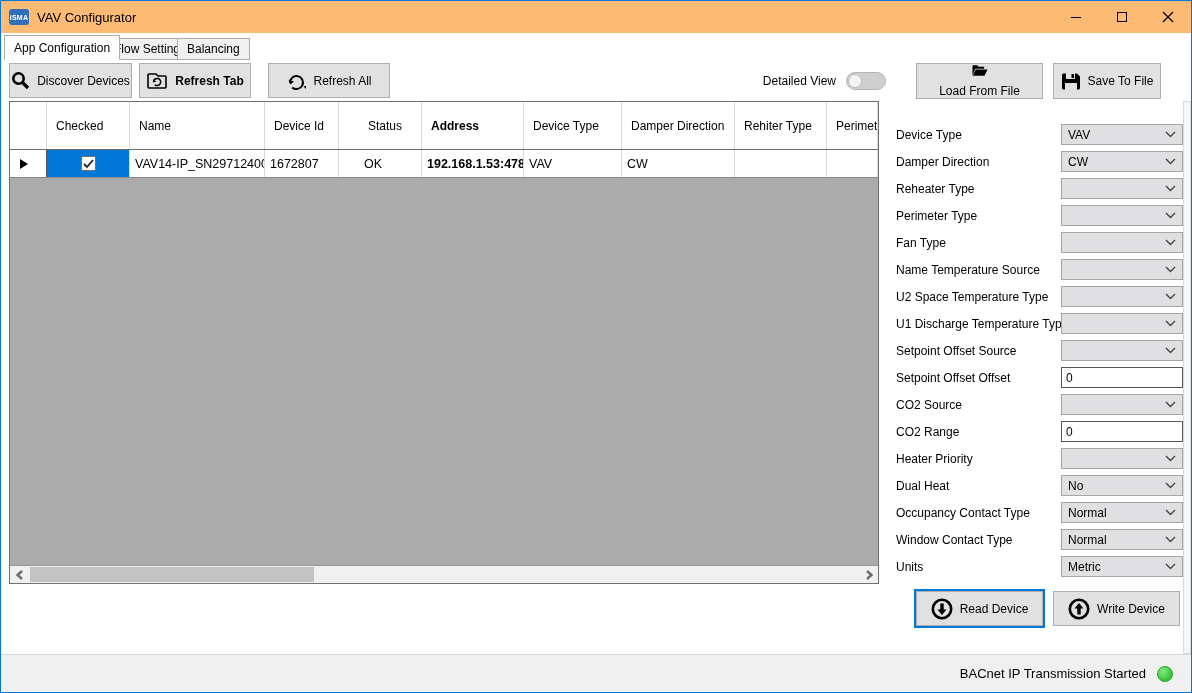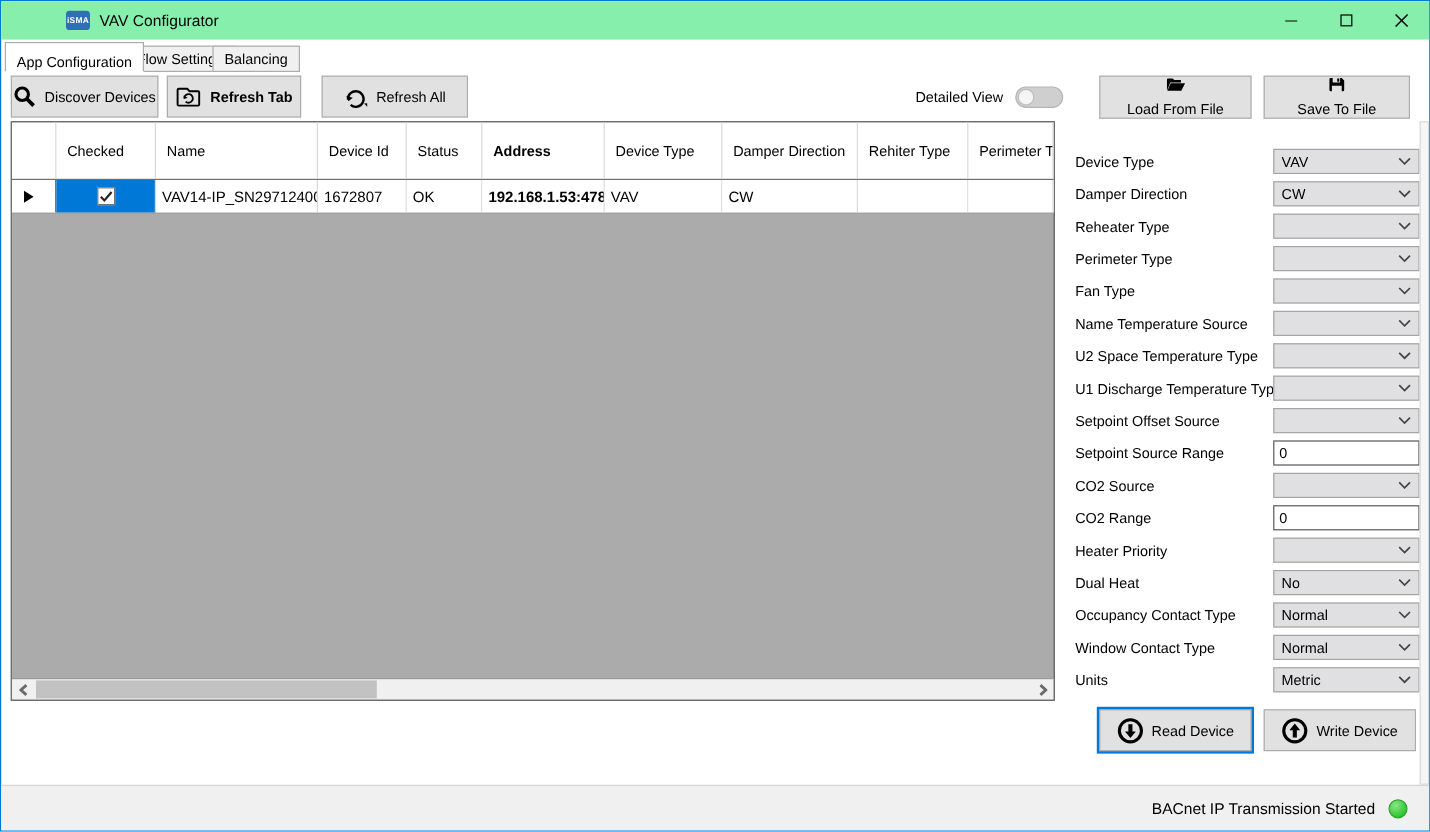--- a/index.html
+++ b/index.html
@@ -1,21 +1,21 @@
 <!DOCTYPE html>
 <html><head>
 <meta charset="utf-8">
 <style>
   * { margin:0; padding:0; box-sizing:border-box; }
   html,body { width:1192px; height:693px; }
   body { font-family:"Liberation Sans", sans-serif; font-size:12px; color:#000; background:#fff; }
   #window { position:relative; width:1192px; height:693px; background:#fff; border:1px solid #0078D7; overflow:hidden; }
 
   
-  .titlebar { position:absolute; top:0; left:0; right:0; height:32px; background:#86efac; display:flex; align-items:center;padding-left:46px; }
+  .titlebar { position:absolute; top:0; left:0; right:0; height:32px; background:#fdba74; display:flex; align-items:center; }
   .app-icon { width:20px; height:16px; margin-left:8px; background:#2e6fb7; border-radius:3px; color:#fff; font-size:7px; font-weight:bold; display:flex; align-items:center; justify-content:center; letter-spacing:.2px; }
   .title-text { margin-left:8px; font-size:13px; }
   .win-controls { position:absolute; right:0; top:0; height:32px; display:flex; }
   .win-btn { width:46px; height:32px; display:flex; align-items:center; justify-content:center; cursor:default; }
 
   
   .tabstrip { position:absolute; top:33px; left:0; right:0; height:26px; }
   .tab { position:absolute; bottom:0; border:1px solid #ACACAC; background:#F0F0F0; padding:0 9px; display:flex; align-items:center; font-size:12px; }
   .tab.active { background:#fff; border-bottom:1px solid #fff; height:25px; z-index:2; }
   .tab.inactive { height:22px; z-index:1; }
@@ -23,30 +23,30 @@
   
   .btn { background:#E1E1E1; border:1px solid #ADADAD; display:flex; align-items:center; justify-content:center; gap:7px; font-size:12px; cursor:default; }
   .toolbtn { position:absolute; top:62px; height:35px; }
   #btn-discover { left:8px;   width:123px; }
   #btn-refresh-tab { left:138px; width:112px;font-weight:bold; }
   #btn-refresh-all { left:267px; width:122px; }
   .detailed-wrap { position:absolute; top:62px; left:745px; width:140px; height:35px; display:flex; align-items:center; justify-content:flex-end; gap:10px; }
   .toggle { width:40px; height:18px; border-radius:9px; background:#cfcfcf; border:1px solid #b5b5b5; position:relative; }
   .toggle .knob { position:absolute; left:1px; top:1px; width:14px; height:14px; border-radius:50%; background:#f4f4f4; border:1px solid #bdbdbd; }
   #btn-load { position:absolute; top:62px; left:915px; width:127px; height:36px;flex-direction:column; }
-  #btn-save { position:absolute; top:62px; left:1052px; width:122px; height:36px;flex-direction:column; }
-
-  
-  .grid { position:absolute; left:8px; top:100px; width:870px; height:483px; border:1px solid #707070; background:#404040; display:flex; flex-direction:column; }
+  #btn-save { position:absolute; top:62px; left:1052px; width:108px; height:36px; }
+
+  
+  .grid { position:absolute; left:8px; top:100px; width:870px; height:483px; border:1px solid #707070; background:#4c1d95; display:flex; flex-direction:column; }
   .grid-header { display:flex; height:48px; background:#fff; border-bottom:1px solid #6e6e6e; flex:none; }
   .gh-cell { display:flex; align-items:center; padding-left:9px; border-right:1px solid #D9D9D9; overflow:hidden; white-space:nowrap; font-size:12px; }
   .grid-row { display:flex; height:28px; background:#fff; border-bottom:1px solid #8a8a8a; flex:none; }
   .gr-cell { display:flex; align-items:center; padding-left:5px; border-right:1px solid #D9D9D9; overflow:hidden; white-space:nowrap; font-size:12.5px; background:#fff; }
   .c0{width:37px; flex:none;} .c1{width:83px; flex:none;} .c2{width:135px; flex:none;} .c3{width:74px; flex:none;}
-  .c4{width:63px; flex:none;} .c5{width:102px; flex:none;font-weight:bold;} .c6{width:98px; flex:none;} .c7{width:113px; flex:none;}
+  .c4{width:63px; flex:none;margin-left:20px;} .c5{width:102px; flex:none;font-weight:bold;} .c6{width:98px; flex:none;} .c7{width:113px; flex:none;}
   .c8{width:92px; flex:none;} .c9{flex:1;}
   .rowhdr { border-right:1px solid #555; padding-left:10px; }
   .sel-cell { background:#0078D7 !important; justify-content:center; padding-left:0; }
   .tri { width:0; height:0; border-left:8px solid #000; border-top:5px solid transparent; border-bottom:5px solid transparent; }
   .cbx { width:15px; height:15px; background:#fff; border:1px solid #707070; display:flex; align-items:center; justify-content:center; }
   .grid-filler { flex:1; background:#ABABAB; }
   .hscroll { height:18px; background:#F0F0F0; border-top:1px solid #9a9a9a; position:relative; flex:none; display:flex; }
   .hs-arrow { width:18px; height:100%; display:flex; align-items:center; justify-content:center; flex:none; }
   .hs-thumb { position:absolute; left:20px; top:1px; width:284px; height:15px; background:#C2C2C2; }
 
@@ -92,21 +92,21 @@
       <div class="win-btn">
         <svg width="12" height="12" viewBox="0 0 12 12">
             <line x1="1" y1="1" x2="11" y2="11" stroke="#000" stroke-width="1.2"></line>
             <line x1="11" y1="1" x2="1" y2="11" stroke="#000" stroke-width="1.2"></line>
           </svg>
       </div>
     </div>
   </div>
 
   <div class="tabstrip">
-    <div class="tab active" style="left:3px;align-items:flex-end;">
+    <div class="tab active" style="left:3px;">
         <span>App Configuration</span>
       </div>
     <div class="tab inactive" style="left:103px;">
         <span>Flow Settings</span>
       </div>
     <div class="tab inactive" style="left:176px;margin-top:24px;">
         <span>Balancing</span>
       </div>
   </div>
 
@@ -291,21 +291,21 @@
       <span class="form-label">Setpoint Offset Source</span>
       <span class="dropdown">
         <span class="val"></span>
         <svg width="11" height="7" viewBox="0 0 11 7">
             <polyline points="1,1 5.5,5.5 10,1" fill="none" stroke="#444" stroke-width="1.4"></polyline>
           </svg>
       </span>
     </div>
 
     <div class="form-row">
-      <span class="form-label">Setpoint Source Range</span>
+      <span class="form-label">Setpoint Offset Offset</span>
       <input class="text-input" type="text" value="0" style="">
     </div>
 
     <div class="form-row">
       <span class="form-label">CO2 Source</span>
       <span class="dropdown">
         <span class="val"></span>
         <svg width="11" height="7" viewBox="0 0 11 7">
             <polyline points="1,1 5.5,5.5 10,1" fill="none" stroke="#444" stroke-width="1.4"></polyline>
           </svg>

